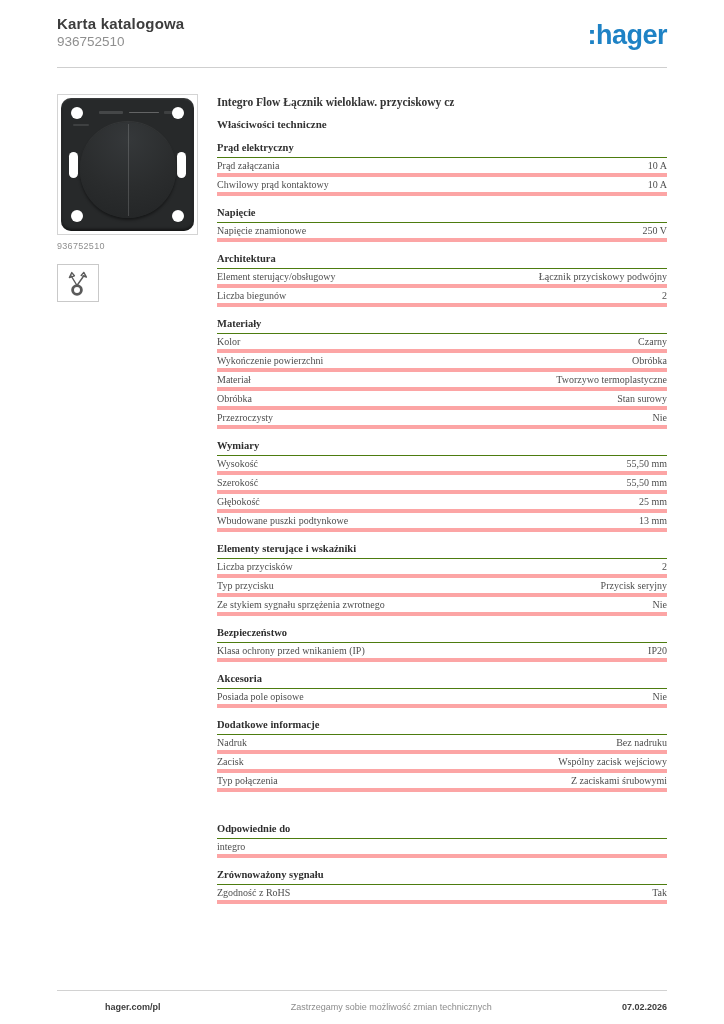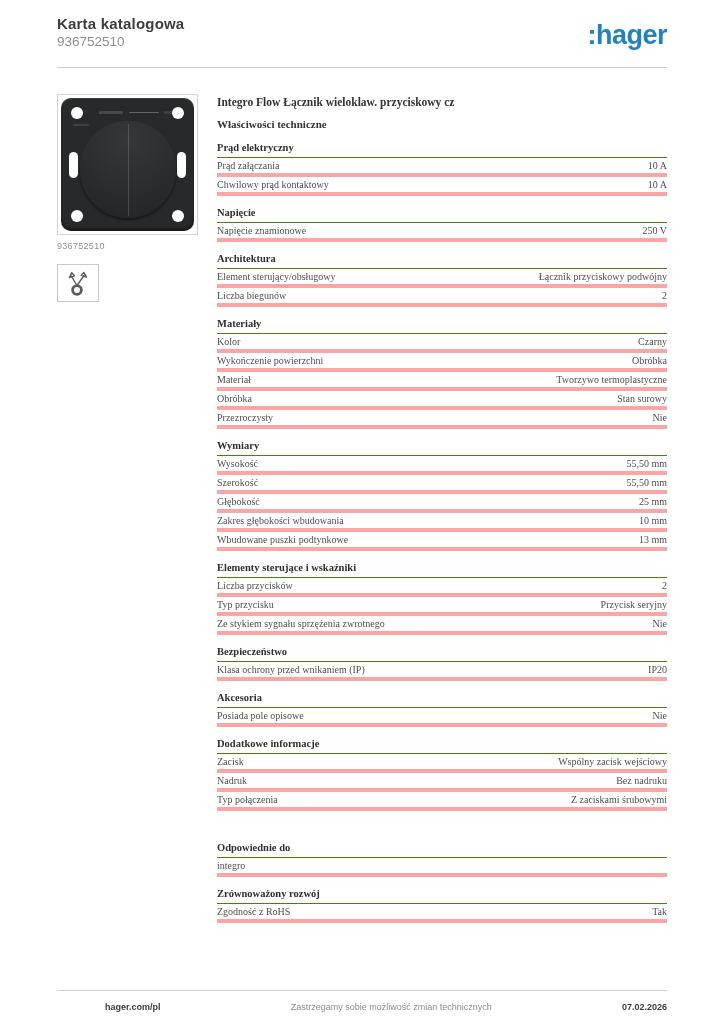--- a/index.html
+++ b/index.html
@@ -176,24 +176,20 @@
             </div>
             <div class="spec-row">
               <span class="spec-label">Szerokość</span>
               <span class="spec-value">55,50 mm</span>
             </div>
             <div class="spec-row">
               <span class="spec-label">Głębokość</span>
               <span class="spec-value">25 mm</span>
             </div>
             <div class="spec-row">
-              <span class="spec-label">Zakres głębokości wbudowania</span>
-              <span class="spec-value">10 mm</span>
-            </div>
-            <div class="spec-row">
               <span class="spec-label">Wbudowane puszki podtynkowe</span>
               <span class="spec-value">13 mm</span>
             </div>
           </section>
           <section class="spec-section">
             <h3 class="spec-title">Elementy sterujące i wskaźniki</h3>
             <div class="spec-row">
               <span class="spec-label">Liczba przycisków</span>
               <span class="spec-value">2</span>
             </div>
@@ -216,41 +212,41 @@
           <section class="spec-section">
             <h3 class="spec-title">Akcesoria</h3>
             <div class="spec-row">
               <span class="spec-label">Posiada pole opisowe</span>
               <span class="spec-value">Nie</span>
             </div>
           </section>
           <section class="spec-section">
             <h3 class="spec-title">Dodatkowe informacje</h3>
             <div class="spec-row">
+              <span class="spec-label">Nadruk</span>
+              <span class="spec-value">Bez nadruku</span>
+            </div>
+            <div class="spec-row">
               <span class="spec-label">Zacisk</span>
               <span class="spec-value">Wspólny zacisk wejściowy</span>
             </div>
             <div class="spec-row">
-              <span class="spec-label">Nadruk</span>
-              <span class="spec-value">Bez nadruku</span>
-            </div>
-            <div class="spec-row">
               <span class="spec-label">Typ połączenia</span>
               <span class="spec-value">Z zaciskami śrubowymi</span>
             </div>
           </section>
           <section class="spec-section extra-gap">
             <h3 class="spec-title">Odpowiednie do</h3>
             <div class="spec-row">
               <span class="spec-label">integro</span>
               <span class="spec-value"></span>
             </div>
           </section>
           <section class="spec-section">
-            <h3 class="spec-title">Zrównoważony rozwój</h3>
+            <h3 class="spec-title">Zrównoważony sygnału</h3>
             <div class="spec-row">
               <span class="spec-label">Zgodność z RoHS</span>
               <span class="spec-value">Tak</span>
             </div>
           </section>
         </div>
     </div>
 
   </div>
 </div>

